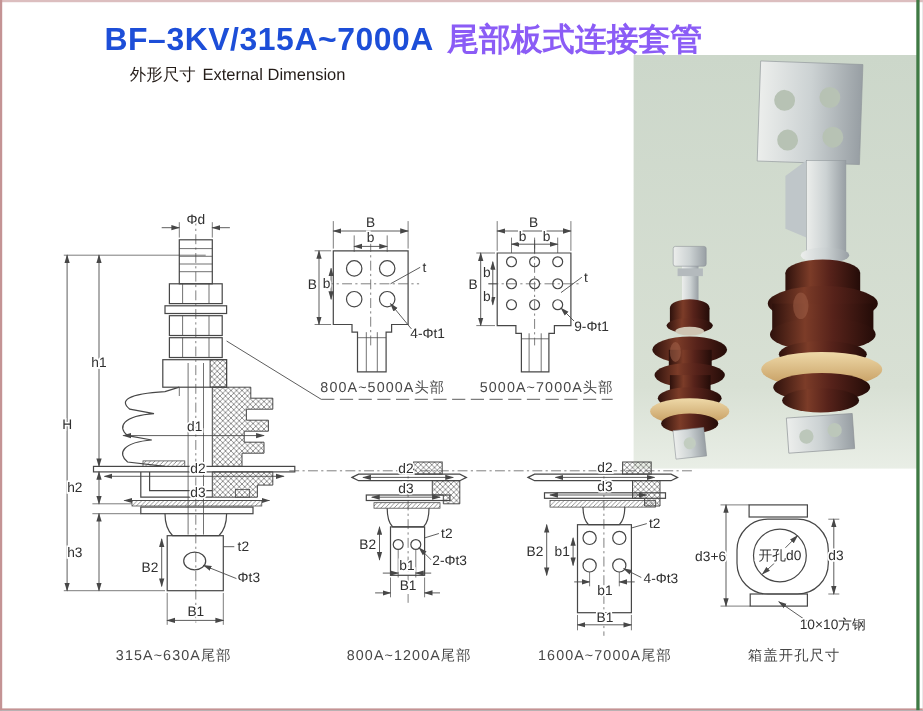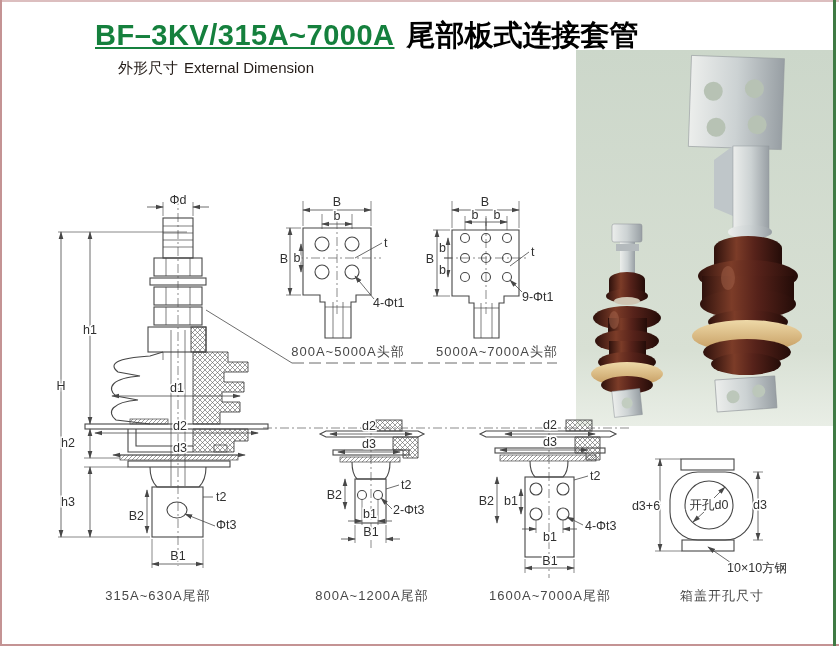--- a/index.html
+++ b/index.html
@@ -3,21 +3,21 @@
 <meta charset="utf-8">
 <style>
   html,body{margin:0;padding:0;background:#888;}
   .page{position:relative;width:839px;height:646px;background:#ffffff;overflow:hidden;
         font-family:"Liberation Sans","DejaVu Sans",sans-serif;}
   .border-left{position:absolute;left:0;top:0;width:2px;height:646px;}
   .border-top{position:absolute;left:0;top:0;width:839px;height:1.5px;opacity:.6;}
   .border-bottom{position:absolute;left:0;bottom:0;width:839px;height:2px;}
   .border-right{position:absolute;top:0;width:2.5px;height:646px;}
   .title{position:absolute;left:95px;top:16px;font-size:29px;font-weight:bold;white-space:nowrap;}
-  .title .model{color:#15803d;letter-spacing:.5px;text-decoration:underline;}
+  .title .model{color:#1d4ed8;letter-spacing:.5px;}
   .title .cnname{margin-left:12px;}
   .subtitle{position:absolute;left:118px;top:59px;font-size:15px;font-weight:normal;color:#241c18;}
   .subtitle .en{margin-left:6px;}
   svg{position:absolute;left:0;top:0;}
   
   .ln{stroke:#474747;stroke-width:1.1;fill:none;stroke-linejoin:miter;}
   .lt{stroke:#474747;stroke-width:.7;fill:none;}
   .ext{stroke:#474747;stroke-width:.65;fill:none;}
   .dim{stroke:#474747;stroke-width:.8;fill:none;marker-start:url(#as);marker-end:url(#ae);}
   .dim1{stroke:#474747;stroke-width:.8;fill:none;marker-end:url(#ae);}
@@ -348,21 +348,21 @@
       <path class="ext" d="M753,472 H763 M753,540 H763"></path>
       <line class="dim" x1="758" y1="472" x2="758" y2="540"></line>
       <text class="dt mid" x="760" y="509">d3</text>
       <line class="dim1" x1="737" y1="567" x2="708" y2="547"></line>
       <text class="dt" x="727" y="572">10×10方钢</text>
       <text class="cap mid" x="722" y="600">箱盖开孔尺寸</text>
     </g>
   </svg>
 
   <div class="title">
-    <span class="model">BF–3KV/315A~7000A</span><span class="cnname" id="title-cn" style="color: #000000; margin-top: 12px;">尾部板式连接套管</span>
+    <span class="model">BF–3KV/315A~7000A</span><span class="cnname" id="title-cn" style="color: #8b5cf6; margin-top: 12px;">尾部板式连接套管</span>
   </div>
   <div class="subtitle">
     <span>外形尺寸</span><span class="en">External Dimension</span>
   </div>
 
   <div class="border-left" id="b-left" style="background: rgb(196, 147, 148);"></div>
   <div class="border-top" id="b-top" style="background: rgb(196, 147, 148);"></div>
   <div class="border-bottom" id="b-bottom" style="background: rgb(196, 147, 148);"></div>
   <div class="border-right" id="b-right" style="left: 833px; background: rgb(63, 122, 68);"></div>
 </div>

